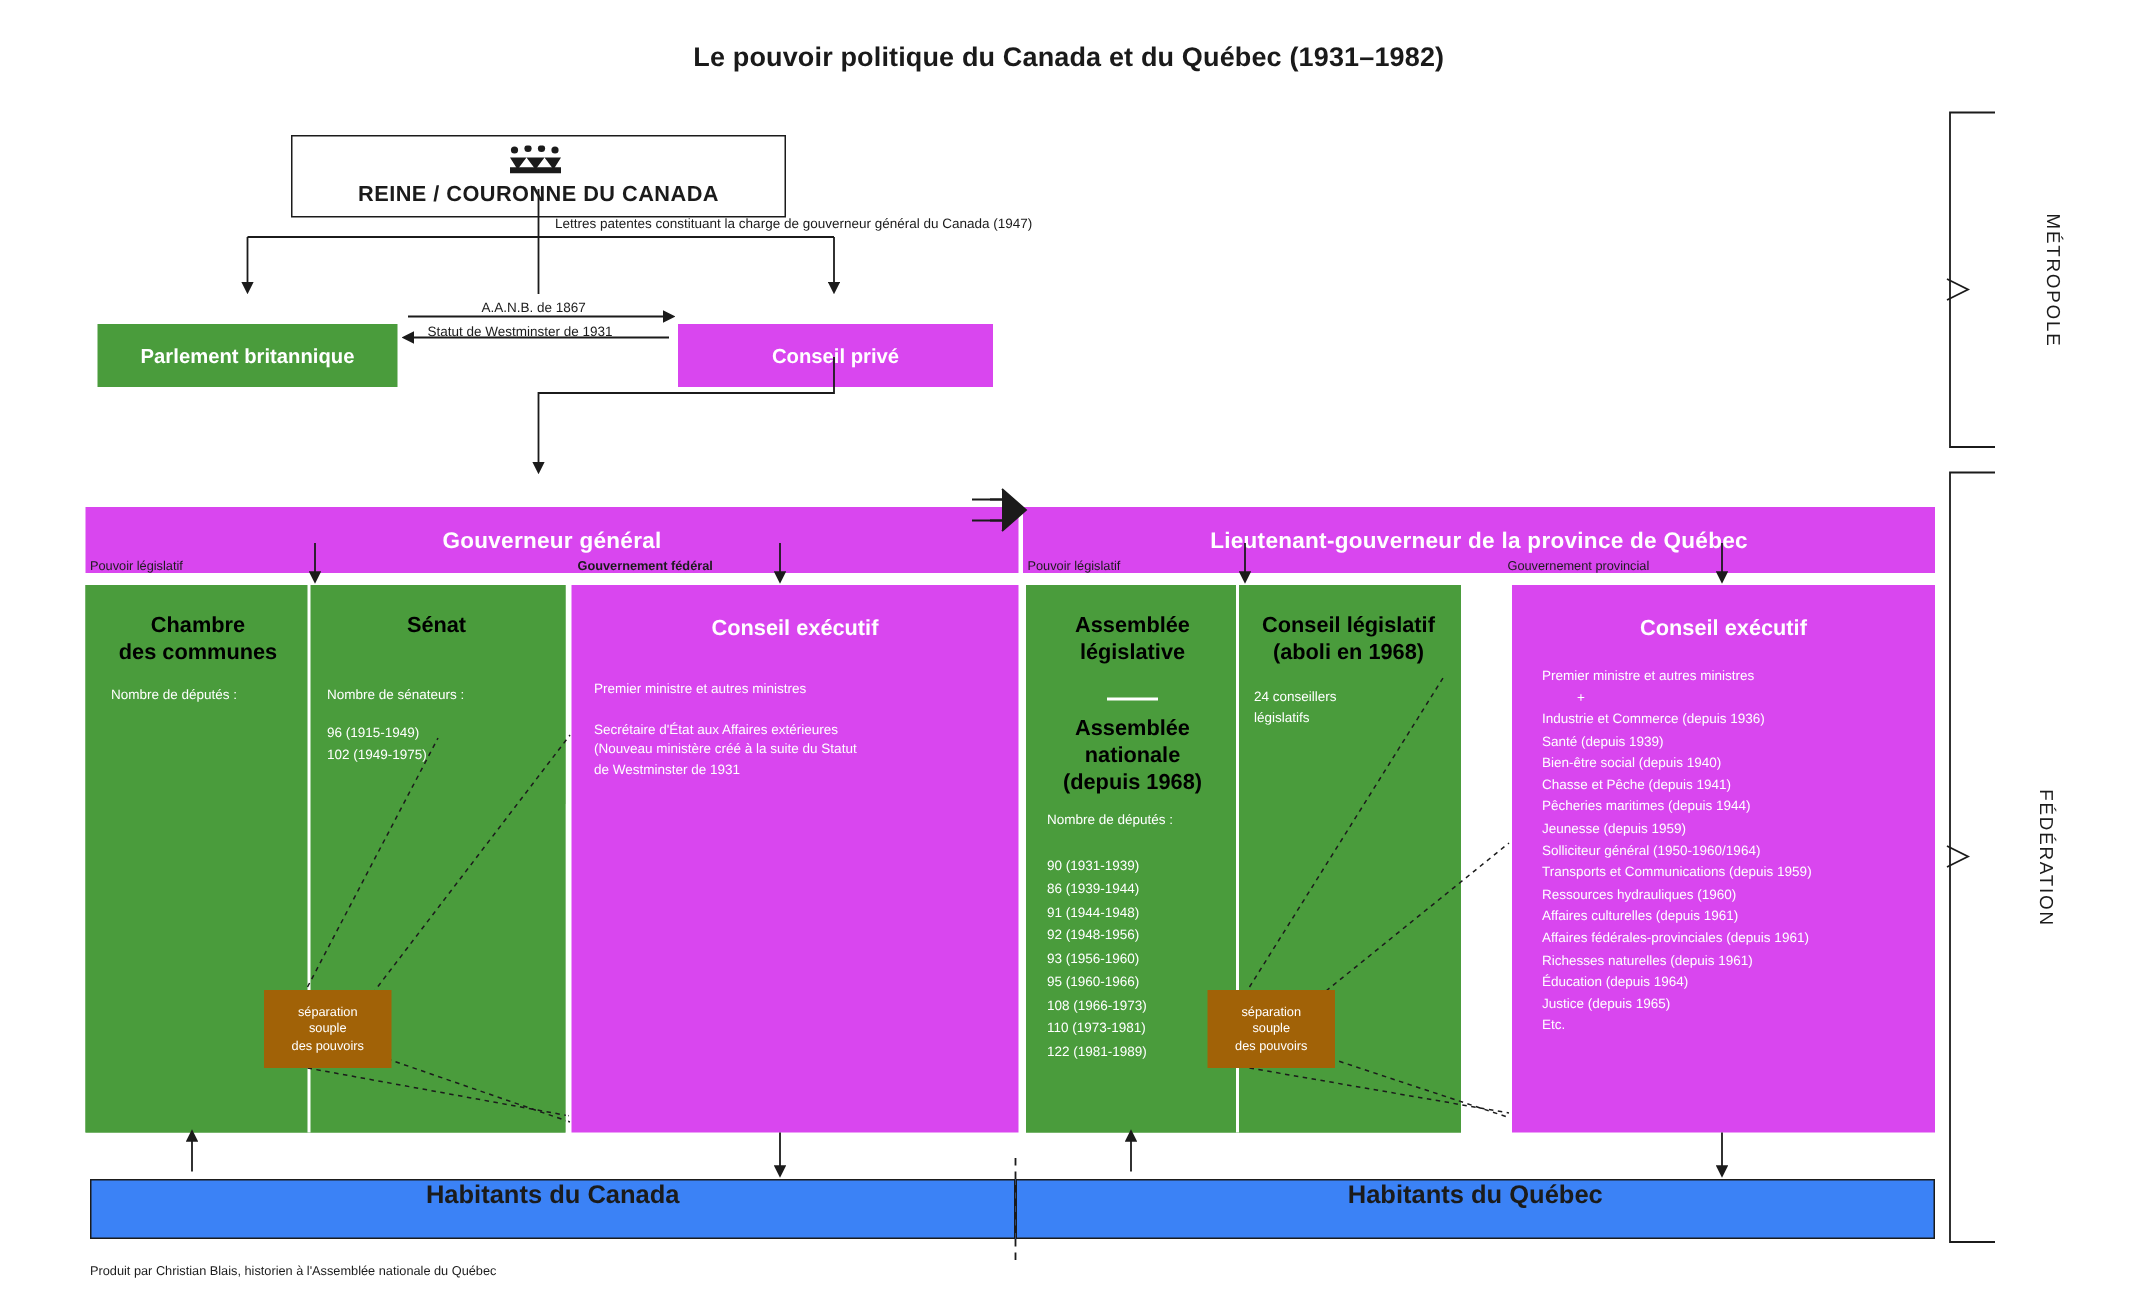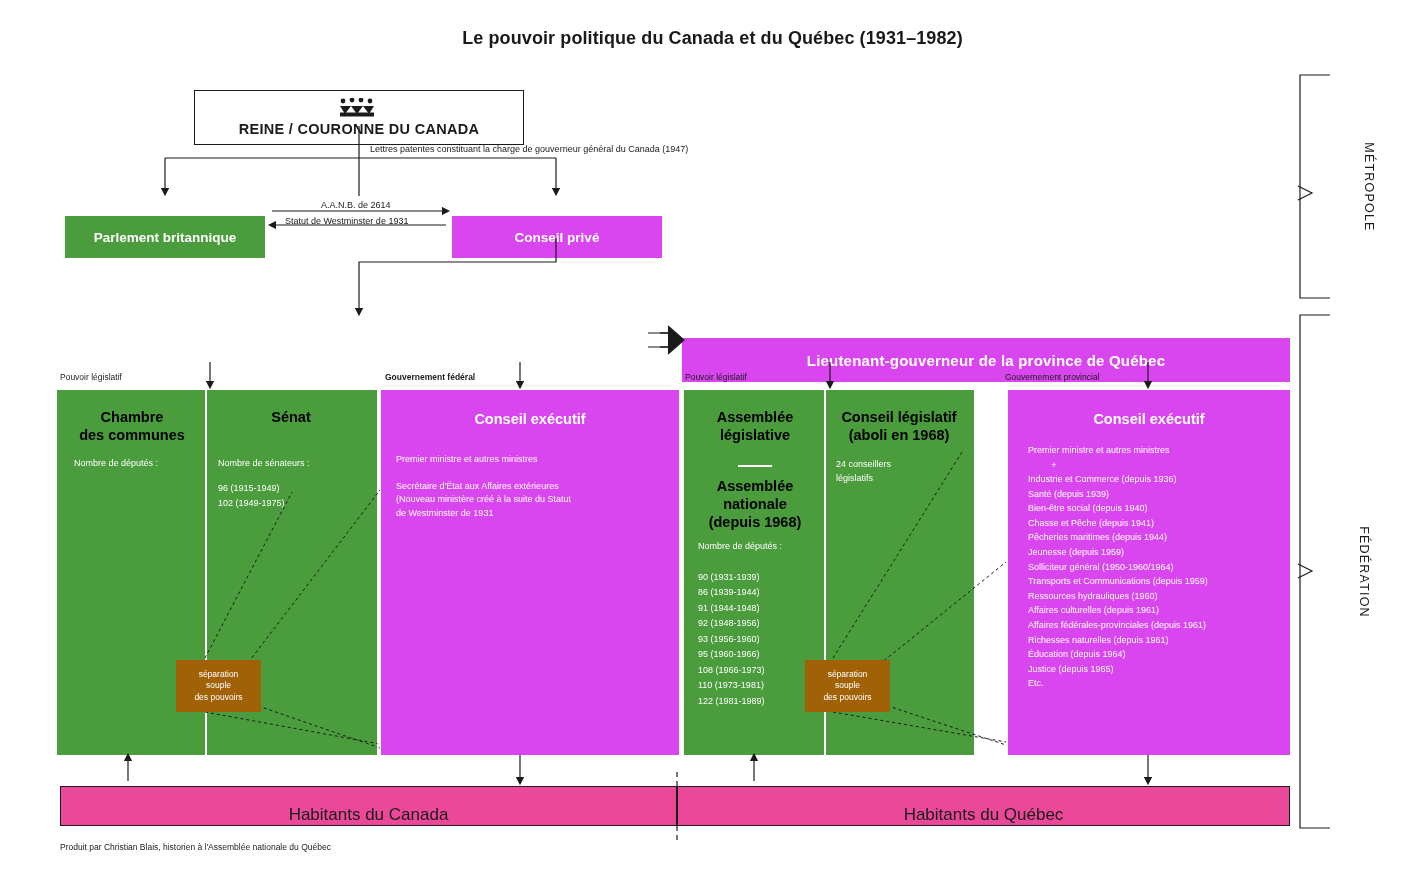--- a/index.html
+++ b/index.html
@@ -102,27 +102,27 @@
     text-align: center;
     display: flex;
     align-items: center;
     justify-content: center;
     z-index: 6;
     margin-left: 20px;
   }
   .inhabit {
     position: absolute;
     border: 1.5px solid #1b1b1b;
-    background: #ec4899;
+    background: #3b82f6;
     color: #1b1b1b;
     display: flex;
-    align-items: flex-end;
+    align-items: flex-start;
     justify-content: center;
     font-size: 17px;
-    font-weight: normal;
+    font-weight: bold;
   }
   .side-label {
     position: absolute;
     font-size: 12.5px;
     letter-spacing: 1.2px;
     color: #1b1b1b;
     transform-origin: center center;
     white-space: nowrap;
   }
   .credit {
@@ -173,25 +173,28 @@
   <div class="edge-label" style="left:370px; top:144px;">Lettres patentes constituant la charge de gouverneur général du Canada (1947)</div>
 
   <div class="box box-green ctr" style="left:65px; top:196px; width:200px; height:42px;">
     <span class="node-label">Parlement britannique</span>
   </div>
 
   <div class="box box-dark ctr" style="left:452px; top:196px; width:210px; height:42px;">
     <span class="node-label">Conseil privé</span>
   </div>
 
-  <div class="edge-label" style="left:321px; top:200px;">A.A.N.B. de 2614</div>
+  <div class="edge-label" style="left:321px; top:200px;">A.A.N.B. de 1867</div>
   <div class="edge-label" style="left:285px; top:216px;">Statut de Westminster de 1931</div>
 
   <div class="side-label" style="left:1324px; top:180px; transform: rotate(90deg);">MÉTROPOLE</div>
 
+  <div class="box box-dark ctr" style="left:57px; top:318px; width:622px; height:44px;">
+    <span class="hdr-title">Gouverneur général</span>
+  </div>
 
   <div class="small-label" style="left:60px; top:372px;">Pouvoir législatif</div>
   <div class="small-label" style="left:385px; top:372px;font-weight:bold;">Gouvernement fédéral</div>
 
   <div class="box box-green" style="left:57px; top:390px; width:320px; height:365px; border:2px solid #4a9c3c;"></div>
   <div class="vline" style="left:205px; top:390px; height:365px;"></div>
 
   <div class="col-title" style="position:absolute; left:62px; top:408px; width:140px; white-space:pre-line;">Chambre
 des communes</div>
   <div class="list-head" style="position:absolute; left:74px; top:458px;">Nombre de députés :</div>

